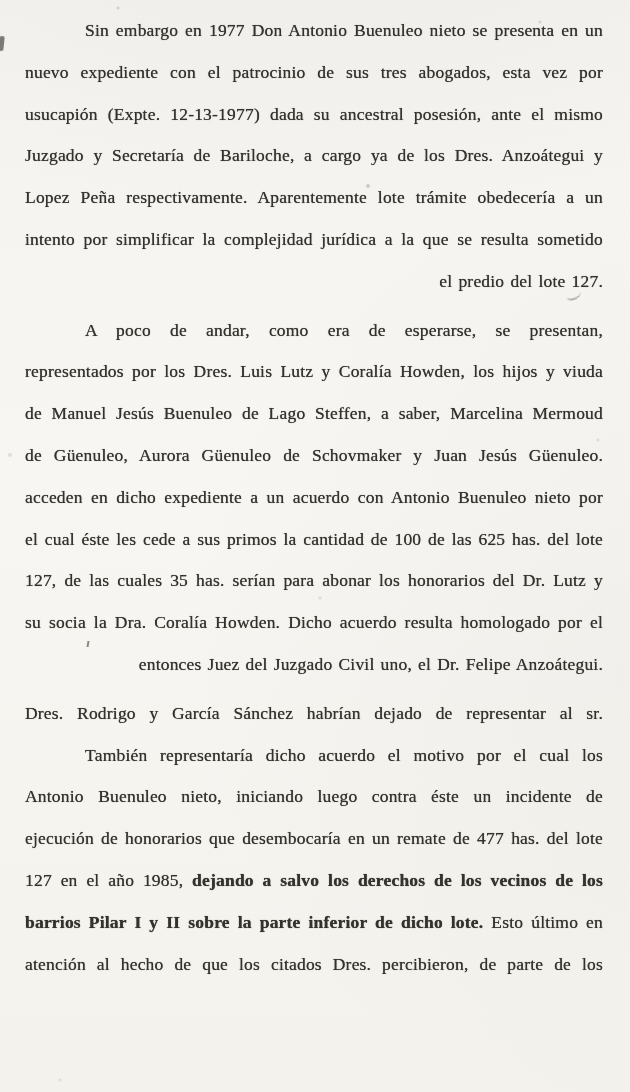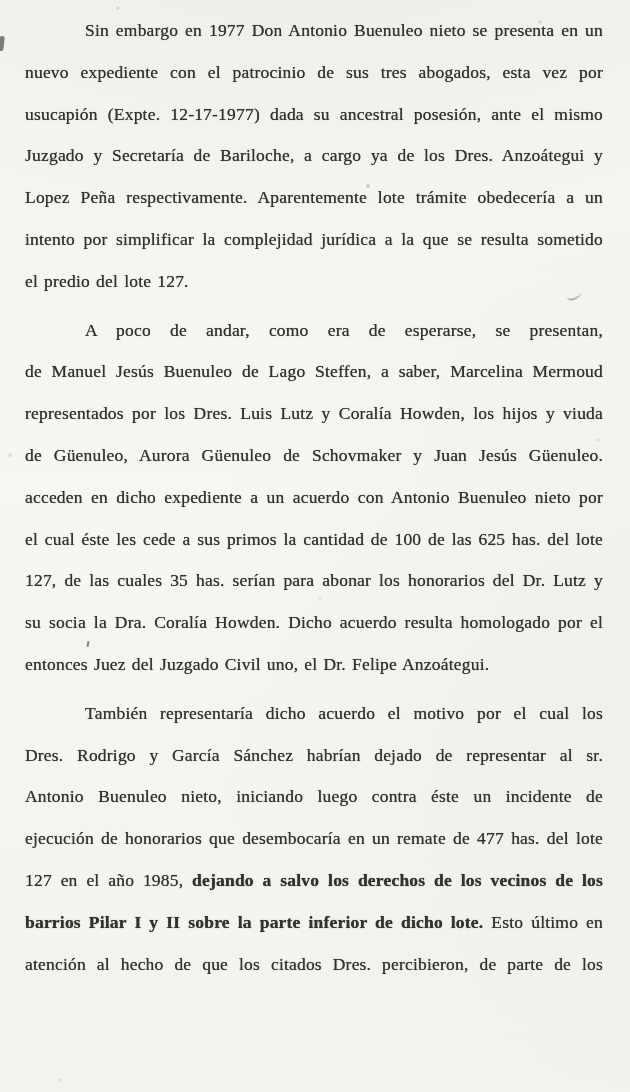--- a/index.html
+++ b/index.html
@@ -44,20 +44,21 @@
     letter-spacing: 0.2px;
     word-spacing: 1.5px;
     text-shadow: 0 0 0.7px rgba(52,50,45,0.85);
   }
   .paragraph + .paragraph { margin-top: 7px; }
   .line {
     line-height: 41.8px;
     height: 41.8px;
     white-space: normal;
     overflow: hidden;
+    text-align: right;
   }
   .line.j {
     text-align: justify;
     text-align-last: justify;
   }
   .line.ind { text-indent: 60px; }
   .seg.bold {
     font-weight: 700;
     text-shadow: 0 0 0.8px rgba(40,38,33,0.95);
   }
@@ -103,40 +104,40 @@
 
 <div class="page">
   <div class="noise"></div>
   <div class="artifact-edge-dash"></div>
   <div class="artifact-check-smudge"></div>
   <div class="artifact-tick"></div>
   <div class="text-block">
       <div class="paragraph">
         <div class="line j ind"><span class="seg">Sin embargo en 1977 Don Antonio Buenuleo nieto se presenta en un</span></div>
         <div class="line j"><span class="seg">nuevo expediente con el patrocinio de sus tres abogados, esta vez por</span></div>
-        <div class="line j"><span class="seg">usucapión (Expte. 12-17-1977) dada su ancestral posesión, ante el mismo</span></div>
+        <div class="line j"><span class="seg">usucapión (Expte. 12-13-1977) dada su ancestral posesión, ante el mismo</span></div>
         <div class="line j"><span class="seg">Juzgado y Secretaría de Bariloche, a cargo ya de los Dres. Anzoátegui y</span></div>
         <div class="line j"><span class="seg">Lopez Peña respectivamente. Aparentemente lote trámite obedecería a un</span></div>
         <div class="line j"><span class="seg">intento por simplificar la complejidad jurídica a la que se resulta sometido</span></div>
         <div class="line"><span class="seg">el predio del lote 127.</span></div>
       </div>
       <div class="paragraph">
         <div class="line j ind"><span class="seg">A poco de andar, como era de esperarse, se presentan,</span></div>
+        <div class="line j"><span class="seg">representados por los Dres. Luis Lutz y Coralía Howden, los hijos y viuda</span></div>
         <div class="line j"><span class="seg">de Manuel Jesús Buenuleo de Lago Steffen, a saber, Marcelina Mermoud</span></div>
-        <div class="line j"><span class="seg">representados por los Dres. Luis Lutz y Coralía Howden, los hijos y viuda</span></div>
         <div class="line j"><span class="seg">de Güenuleo, Aurora Güenuleo de Schovmaker y Juan Jesús Güenuleo.</span></div>
         <div class="line j"><span class="seg">acceden en dicho expediente a un acuerdo con Antonio Buenuleo nieto por</span></div>
         <div class="line j"><span class="seg">el cual éste les cede a sus primos la cantidad de 100 de las 625 has. del lote</span></div>
         <div class="line j"><span class="seg">127, de las cuales 35 has. serían para abonar los honorarios del Dr. Lutz y</span></div>
         <div class="line j"><span class="seg">su socia la Dra. Coralía Howden. Dicho acuerdo resulta homologado por el</span></div>
         <div class="line"><span class="seg">entonces Juez del Juzgado Civil uno, el Dr. Felipe Anzoátegui.</span></div>
       </div>
       <div class="paragraph">
+        <div class="line j"><span class="seg">Dres. Rodrigo y García Sánchez habrían dejado de representar al sr.</span></div>
         <div class="line j ind"><span class="seg">También representaría dicho acuerdo el motivo por el cual los</span></div>
-        <div class="line j"><span class="seg">Dres. Rodrigo y García Sánchez habrían dejado de representar al sr.</span></div>
         <div class="line j"><span class="seg">Antonio Buenuleo nieto, iniciando luego contra éste un incidente de</span></div>
         <div class="line j"><span class="seg">ejecución de honorarios que desembocaría en un remate de 477 has. del lote</span></div>
         <div class="line j"><span class="seg">127 en el año 1985, </span><span class="seg bold">dejando a salvo los derechos de los vecinos de los</span></div>
         <div class="line j"><span class="seg bold">barrios Pilar I y II sobre la parte inferior de dicho lote.</span><span class="seg"> Esto último en</span></div>
         <div class="line j"><span class="seg">atención al hecho de que los citados Dres. percibieron, de parte de los</span></div>
       </div>
     </div>
 </div>
 
 </body></html>

